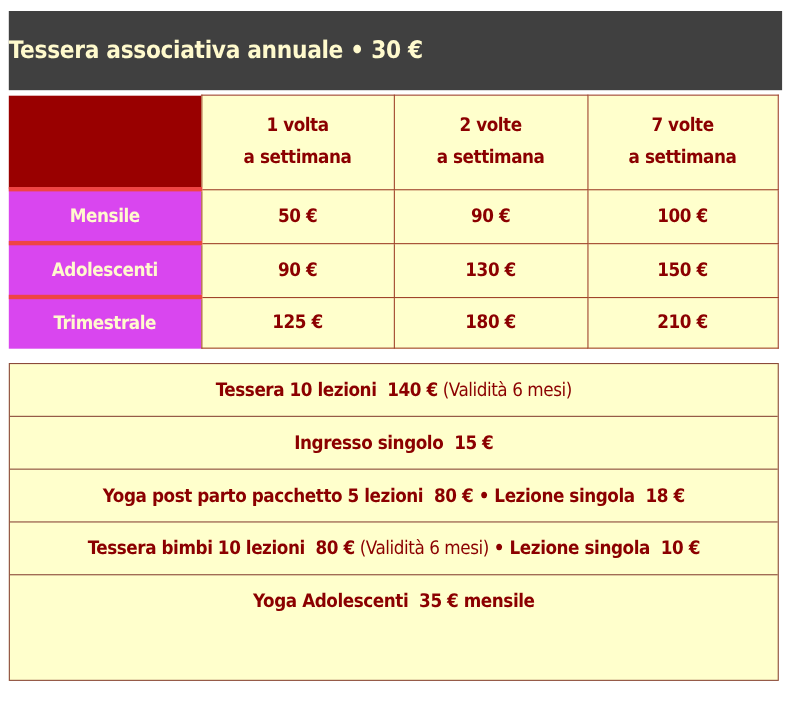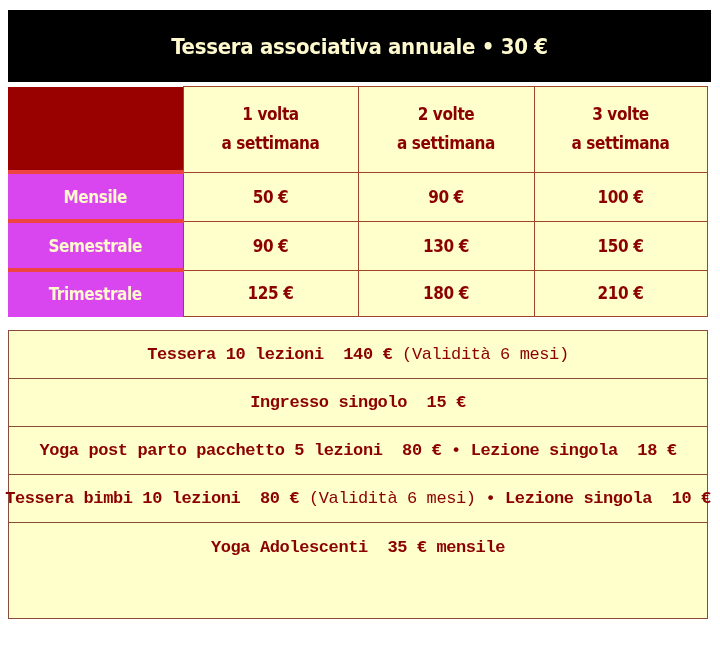--- a/index.html
+++ b/index.html
@@ -1,67 +1,67 @@
 <!DOCTYPE html>
 <html><head>
 <meta charset="utf-8">
 <style>
   html, body { margin:0; padding:0; background:#ffffff; }
   body { width:720px; height:653px; position:relative; overflow:hidden;
          font-family:"DejaVu Sans Condensed","DejaVu Sans", sans-serif; }
   .title-box { position:absolute; left:8px; top:10px; width:703px; height:72px;
-               background:#000000; color:#fffacd; display:flex; align-items:center;
-               justify-content:center; font-size:22px; font-weight:bold; letter-spacing:-0.3px; }
+               background:#404040; color:#fffacd; display:flex; align-items:center;
+               justify-content:flex-start; font-size:22px; font-weight:bold; letter-spacing:-0.3px; }
   .price-table { position:absolute; left:8px; top:86px; width:699px; height:231px;
                  border-collapse:collapse; table-layout:fixed; }
   .price-table td { padding:0; text-align:center; font-weight:bold; font-size:17px;
                     letter-spacing:-0.4px; }
   .price-table .lbl { background:#d946ef; color:#fffacd; border-top:4px solid #ef4444; }
   .price-table .cell { background:#ffffcc; color:#8b0000; border:1px solid #a0442a; }
   .price-table .hdr { height:64px; line-height:29px; }
   .price-table .row td { height:33px; }
   .corner { background:#990000; }
   .extras { position:absolute; left:8px; top:330px; width:698px; height:287px;
             border:1px solid #8b4a3a; background:#ffffcc; }
   .extra-row { height:48px; border-bottom:1px solid #8b4a3a; display:flex; align-items:center;
                justify-content:center; color:#8b0000; font-size:17px; letter-spacing:-0.4px; box-sizing:border-box; }
   .extra-row:last-child { border-bottom:none; }
   .b { font-weight:bold; }
   .n { font-weight:normal; }
-  .gap { white-space:pre;font-family:Liberation Mono, monospace; }
+  .gap { white-space:pre; }
 </style>
 </head>
 <body>
 
 <div class="title-box">
   <span>Tessera associativa annuale • 30 €</span>
 </div>
 
 <table class="price-table">
   <colgroup>
       <col style="width:175px">
       <col style="width:175px">
       <col style="width:176px">
       <col style="width:173px">
     </colgroup>
   <tbody>
       <tr class="hdr">
     <td class="corner"></td>
     <td class="cell hdr"><span>1 volta</span><br><span>a settimana</span></td>
     <td class="cell hdr"><span>2 volte</span><br><span>a settimana</span></td>
-    <td class="cell hdr"><span>3 volte</span><br><span>a settimana</span></td>
+    <td class="cell hdr"><span>7 volte</span><br><span>a settimana</span></td>
   </tr>
   <tr class="row">
     <td class="lbl">Mensile</td>
     <td class="cell">50 €</td>
     <td class="cell">90 €</td>
     <td class="cell">100 €</td>
   </tr>
   <tr class="row">
-    <td class="lbl">Semestrale</td>
+    <td class="lbl">Adolescenti</td>
     <td class="cell">90 €</td>
     <td class="cell">130 €</td>
     <td class="cell">150 €</td>
   </tr>
   <tr class="row">
     <td class="lbl">Trimestrale</td>
     <td class="cell">125 €</td>
     <td class="cell">180 €</td>
     <td class="cell">210 €</td>
   </tr>

